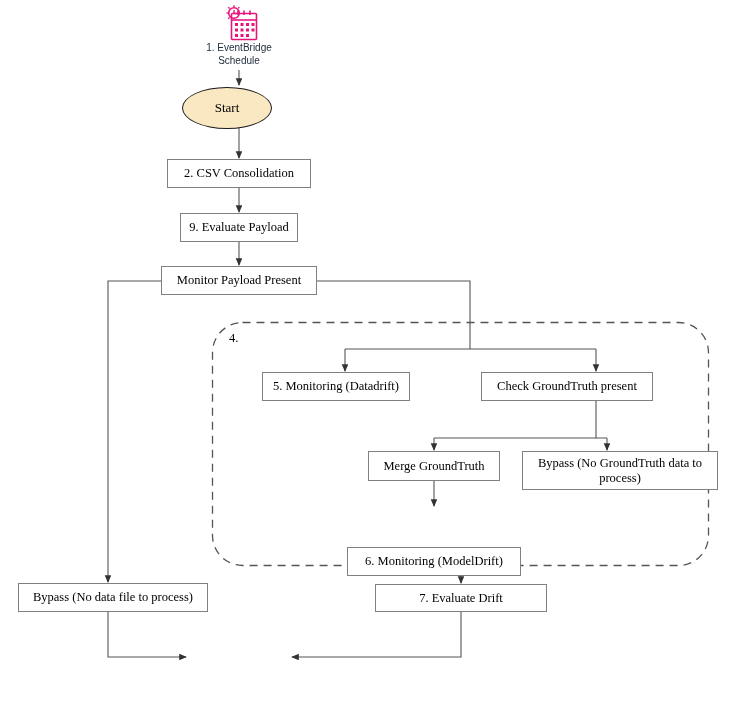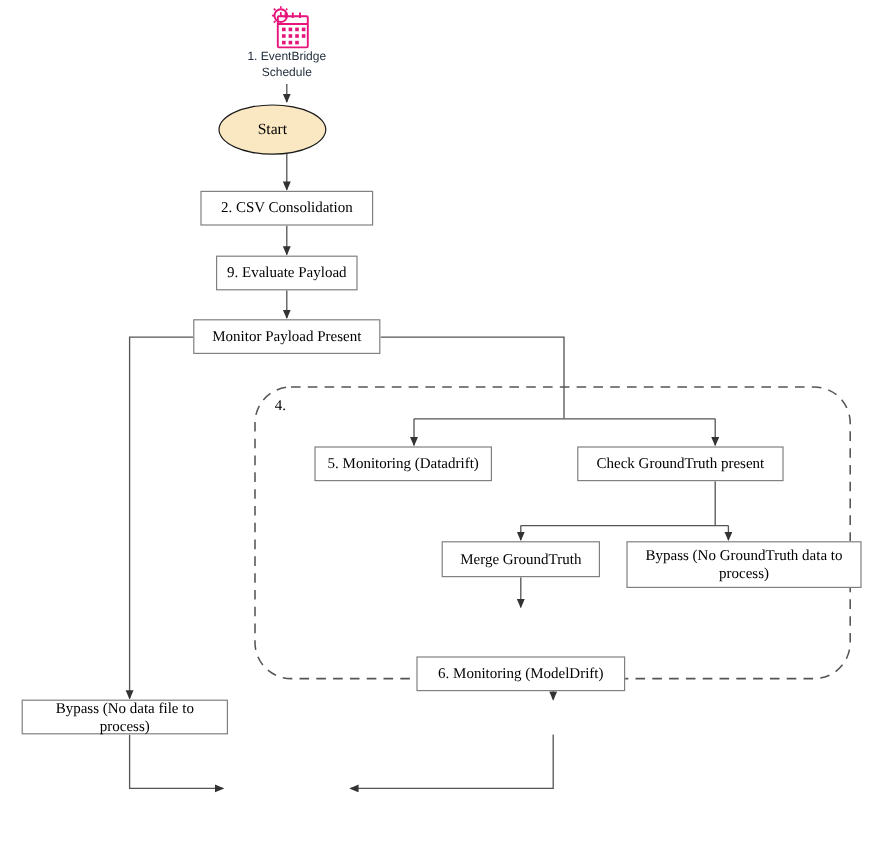--- a/index.html
+++ b/index.html
@@ -143,19 +143,22 @@
   </div>
 
   <div class="node" style="left:522px;top:451px;width:196px;height:39px;">
     <span>Bypass (No GroundTruth data to process)</span>
   </div>
 
   <div class="node" style="left:347px;top:507px;width:174px;height:29px;margin-top:40px;">
     <span>6. Monitoring (ModelDrift)</span>
   </div>
 
-  <div class="node" style="left:18px;top:583px;width:172px;height:29px;">
+  <div class="node" style="left:18px;top:583px;width:190px;height:29px;">
     <span>Bypass (No data file to process)</span>
   </div>
 
+  <div class="node" style="left:375px;top:584px;width:172px;height:28px;">
+    <span>7. Evaluate Drift</span>
+  </div>
 
 
 </div>
 
 </body></html>

